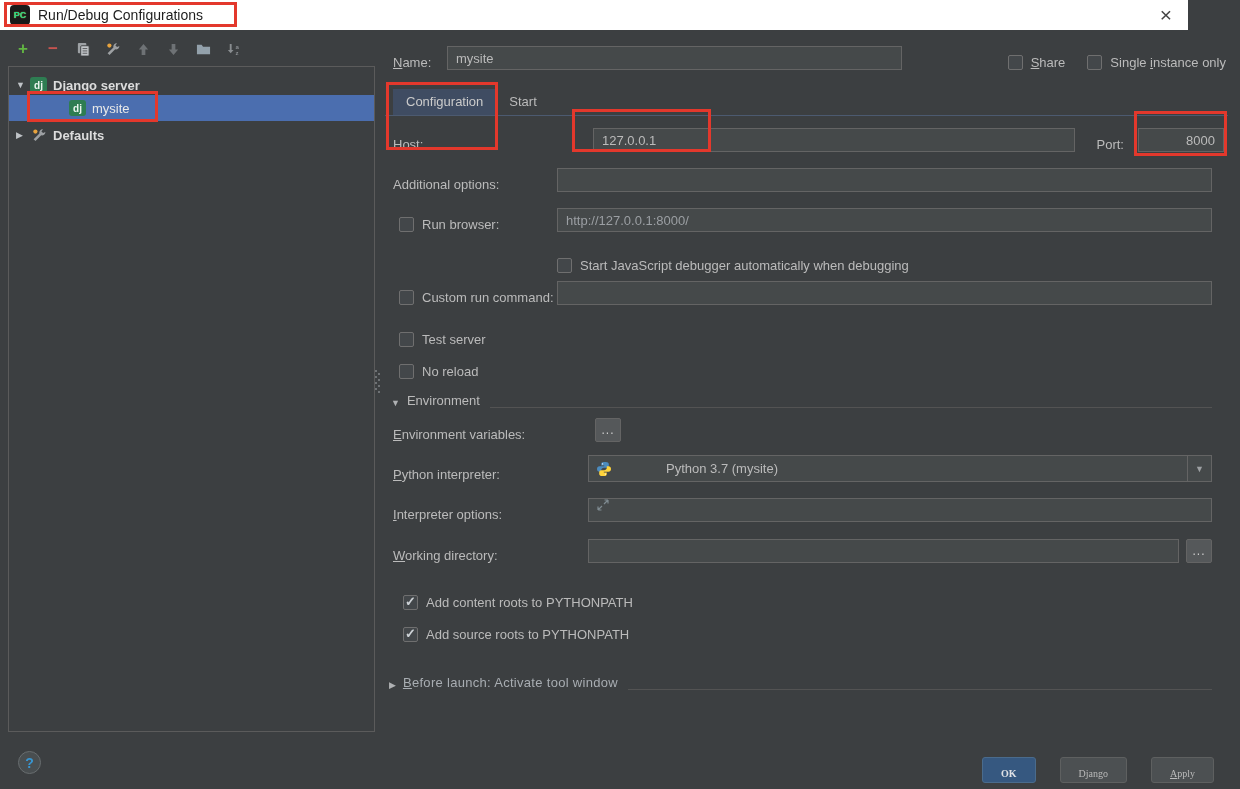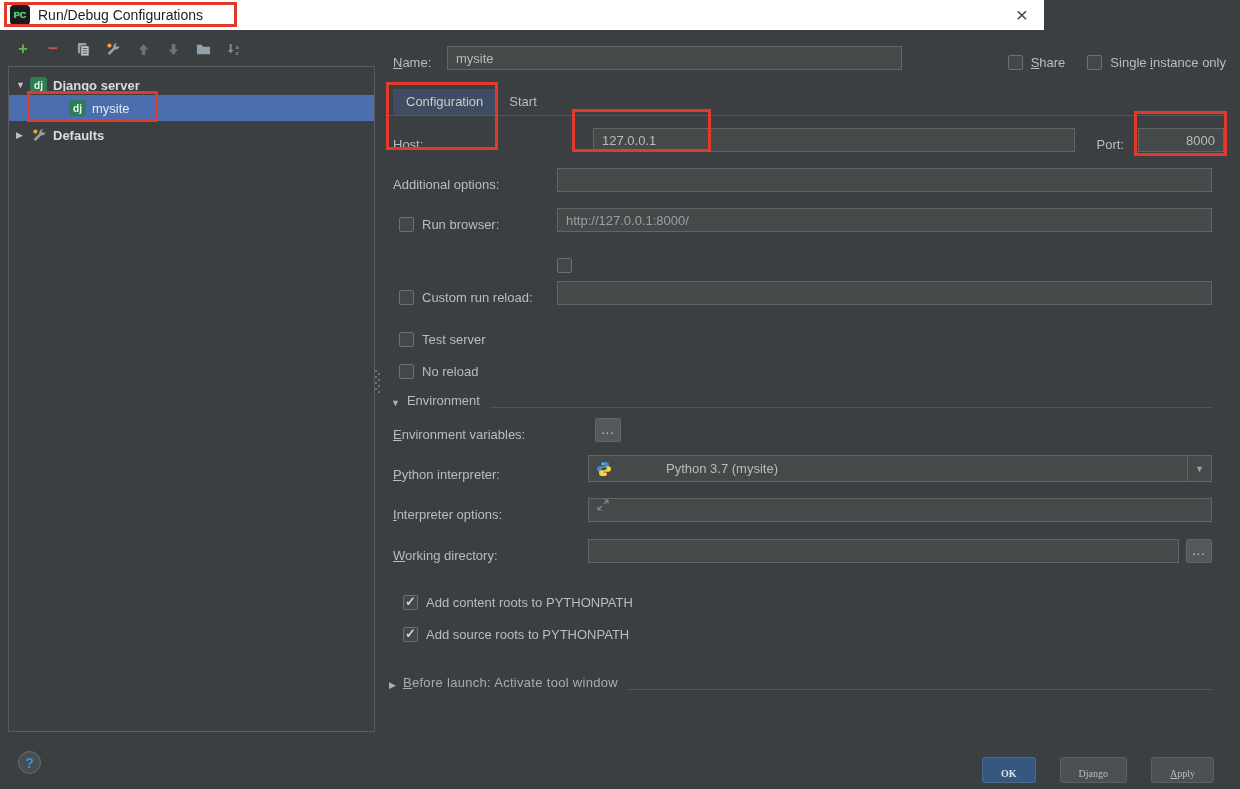--- a/index.html
+++ b/index.html
@@ -9,21 +9,21 @@
     background: #3C3F41;
     font-family: "Liberation Sans", sans-serif;
     font-size: 13px;
     color: #BBBBBB;
     overflow: hidden;
   }
   u { text-decoration: underline; }
 
   
   .titlebar {
-    position:absolute; left:0; top:0; width:1044px; height:30px;
+    position:absolute; left:0; top:0; width:1188px; height:30px;
     background:#FFFFFF; display:flex; align-items:center; padding:0 10px;
   }
   .app-icon {
     width:20px; height:20px; border-radius:4px; background:#1a1a1a;
     display:flex; align-items:center; justify-content:center;
     font-size:9px; font-weight:bold; color:#21D789; margin-right:8px;
     text-shadow:0 0 1px #F4E04D;
   }
   .title-text { color:#1d1d1d; font-size:14px; }
   .close-x { margin-left:auto; color:#444; font-size:21px; line-height:20px; cursor:pointer; padding:0 6px; }
@@ -230,26 +230,27 @@
 <div class="frow" style="top:206px; left:399px; right:28px;">
   <span style="width:158px; display:flex; align-items:center;">
     <span class="cb"></span>
     <span class="cb-label">Run browser:</span>
   </span>
   <input class="fld flex1" style="color: rgb(155, 159, 163);" value="http://127.0.0.1:8000/">
 </div>
 
 <div class="frow" style="top:247px; left:557px;">
   <span class="cb"></span>
+  <span class="cb-label">Start JavaScript debugger automatically when debugging</span>
 </div>
 
 <div class="frow" style="top:279px; left:399px; right:28px;">
   <span style="width:158px; display:flex; align-items:center;">
     <span class="cb"></span>
-    <span class="cb-label">Custom run reload:</span>
+    <span class="cb-label">Custom run command:</span>
   </span>
   <input class="fld flex1" value="" style="">
 </div>
 
 <div class="frow" style="top:321px; left:399px;">
   <span class="cb"></span>
   <span class="cb-label">Test server</span>
 </div>
 <div class="frow" style="top:353px; left:399px;">
   <span class="cb"></span>

